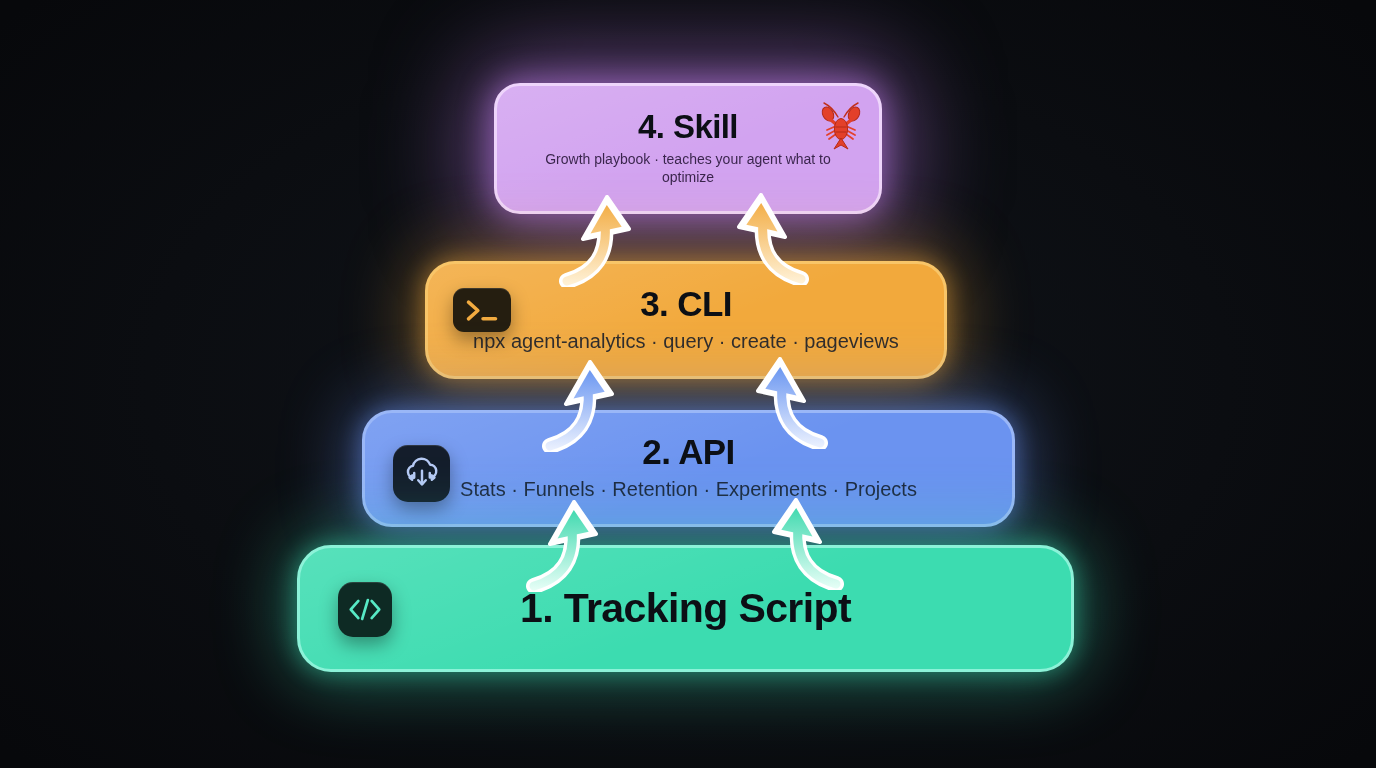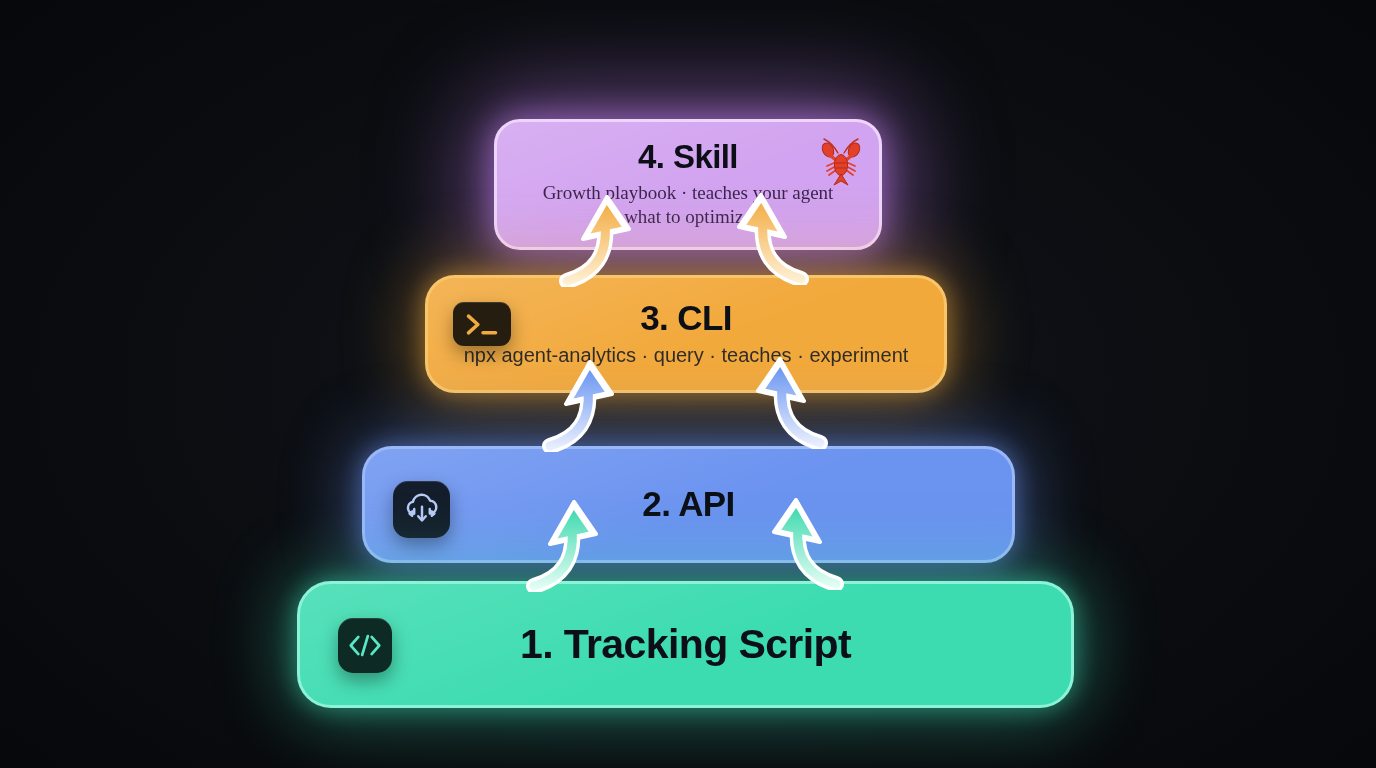--- a/index.html
+++ b/index.html
@@ -16,38 +16,38 @@
   
   .layer{
     position:absolute;
     background:
       linear-gradient(160deg, rgba(255,255,255,.14) 0%, rgba(255,255,255,0) 55%),
       var(--fill,#888);
     border:3px solid var(--border,#ccc);
     border-radius:30px;
     box-shadow:0 0 70px 10px var(--glow,rgba(255,255,255,.2)), 0 0 22px 2px var(--glow,rgba(255,255,255,.2));
     display:flex;flex-direction:column;align-items:center;justify-content:center;
-    text-align:center;box-sizing:border-box;margin-top:36px;
+    text-align:center;box-sizing:border-box;
   }
   .layer-skill   {left:494px;top:83px;width:388px;height:131px;border-radius:26px;
                   box-shadow:0 0 95px 22px var(--glow), 0 0 30px 4px var(--glow);}
-  .layer-cli     {left:425px;top:239px;width:522px;height:118px;}
+  .layer-cli     {left:425px;top:261px;width:522px;height:118px;}
   .layer-api     {left:362px;top:410px;width:653px;height:117px;}
   .layer-tracking{left:297px;top:545px;width:777px;height:127px;border-radius:34px;}
 
   .title{
     margin:0;color:#0c0f15;font-weight:700;letter-spacing:-.6px;line-height:1.05;
   }
   .layer-skill .title{font-size:33px;}
   .layer-cli .title, .layer-api .title{font-size:35px;}
   .layer-tracking .title{font-size:41px;}
   .subtitle{
     margin:6px 0 0 0;color:rgba(17,24,38,.87);font-weight:400;line-height:1.28;
   }
-  .layer-skill .subtitle{font-size:19px;max-width:330px;color:rgba(35,18,52,.88);font-family:Liberation Serif, serif;}
+  .layer-skill .subtitle{font-size:14px;max-width:330px;color:rgba(35,18,52,.88);}
   .layer-cli .subtitle, .layer-api .subtitle{font-size:20px;}
   .layer-tracking .subtitle{font-size:21px;}
 
   
   .tile{
     position:absolute;display:flex;align-items:center;justify-content:center;
     box-shadow:0 8px 18px rgba(0,0,0,.35), inset 0 1px 0 rgba(255,255,255,.12);
   }
   .tile svg{display:block;}
   .tile-cli     {left:25px;top:24px;width:58px;height:44px;border-radius:11px;background:#251e10;color:#f2ab40;}
@@ -111,38 +111,39 @@
   <section class="layer layer-cli" style="--fill: #f2a93c; --border: #f8c568; --glow: rgba(242,170,60,0.42);">
     <span class="tile tile-cli" style="color: rgb(242, 171, 64);">
       <svg viewBox="0 0 38 26" width="40" height="27">
         <g stroke="currentColor" stroke-width="3.4" fill="none" stroke-linecap="round" stroke-linejoin="round">
           <path d="M6 5 L15 13 L6 21"></path>
           <path d="M20 21 H32"></path>
         </g>
       </svg>
     </span>
     <h2 class="title">3. CLI</h2>
-    <p class="subtitle">npx agent-analytics · query · teaches · experiment</p>
+    <p class="subtitle">npx agent-analytics · query · create · pageviews</p>
   </section>
 
   <section class="layer layer-api" style="--fill: #6b93f0; --border: #9ab7f7; --glow: rgba(105,145,240,0.45);">
     <span class="tile tile-api" style="color: rgb(183, 202, 245);">
       <svg viewBox="0 0 36 36" width="40" height="40">
         <g stroke="currentColor" stroke-width="2.2" fill="none" stroke-linecap="round" stroke-linejoin="round">
           <path d="M10.5 21.5 a5.5 5.5 0 0 1 -0.6 -10.9 a8 8 0 0 1 15.4 -1 a5.8 5.8 0 0 1 1.2 11.4"></path>
           <path d="M18 15 V27"></path>
             <path d="M14.6 23.6 L18 27.4 L21.4 23.6"></path>
           <path d="M11 17 v4.2 h-3.6"></path>
             <path d="M9.2 19.2 L6.8 21.2 L9.2 23.2"></path>
           <path d="M25 17 v4.2 h3.6"></path>
             <path d="M26.8 19.2 L29.2 21.2 L26.8 23.2"></path>
         </g>
       </svg>
     </span>
     <h2 class="title">2. API</h2>
+    <p class="subtitle">Stats · Funnels · Retention · Experiments · Projects</p>
   </section>
 
   <section class="layer layer-tracking" style="--fill: #3cdcb0; --border: #8cf2d8; --glow: rgba(60,220,176,0.42);">
     <span class="tile tile-tracking" style="color: rgb(87, 233, 197);">
       <svg viewBox="0 0 40 28" width="38" height="27">
         <g stroke="currentColor" stroke-width="2.8" fill="none" stroke-linecap="round" stroke-linejoin="round">
           <path d="M13 5 L5 14 L13 23"></path>
           <path d="M23 4 L17 24"></path>
           <path d="M27 5 L35 14 L27 23"></path>
         </g>

